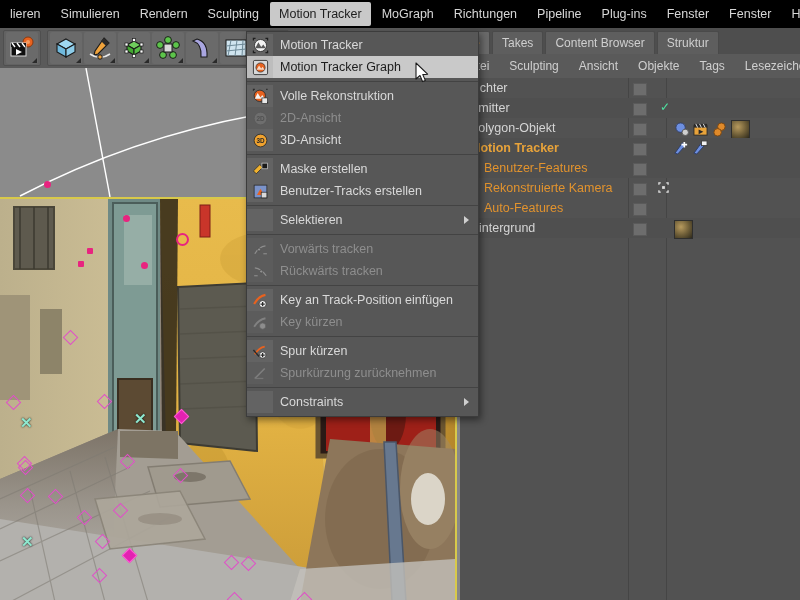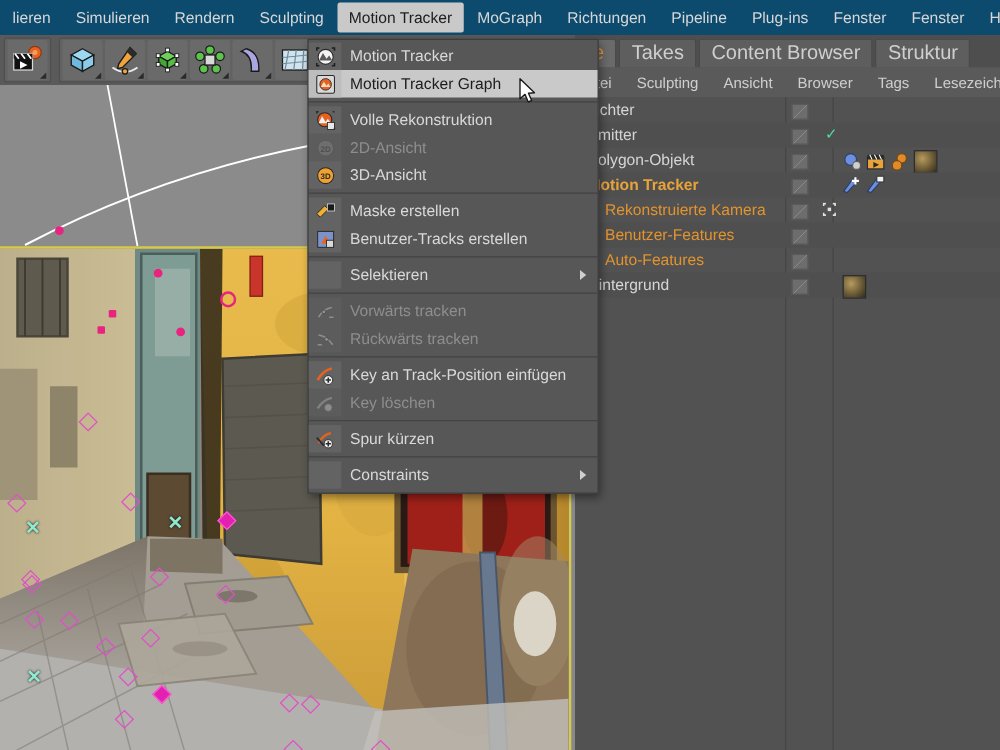--- a/index.html
+++ b/index.html
@@ -7,21 +7,21 @@
     width:800px;height:600px;overflow:hidden;
     background:#545454;
     font-family:"Liberation Sans",sans-serif;
     -webkit-font-smoothing:antialiased;
   }
   #app{position:relative;width:800px;height:600px;overflow:hidden;}
 
   
   .menubar{
     position:absolute;left:0;top:0;width:800px;height:28px;
-    background:#0c4a6e;
+    background:#000000;
     display:flex;align-items:center;
     border-bottom:1px solid #4a4a4a;
     text-align:center;
   }
   .menubar .mi{
     font-size:12.5px;color:#d7d7d7;padding:5px 9px;margin:0 1px;
     white-space:nowrap;line-height:14px;
   }
   .menubar .mi.active{
     background:#c9c9c9;color:#1d1d1d;border-radius:2px;
@@ -99,21 +99,21 @@
   .cursor{position:absolute;left:415px;top:62px;width:14px;height:21px;pointer-events:none;}
 
   
   .rpanel{position:absolute;left:460px;top:28px;width:340px;height:572px;background:#555555;}
   .tabbar{
     position:absolute;left:0;top:0;width:340px;height:26px;
     background:#4e4e4e;display:flex;align-items:flex-end;
   }
   .tab{
     height:22px;display:flex;align-items:center;padding:0 9px;margin-right:2px;
-    font-size:16px;color:#cfcfcf;background:#5e5e5e;border:1px solid #4a4a4a;
+    font-size:12px;color:#cfcfcf;background:#5e5e5e;border:1px solid #4a4a4a;
     border-bottom:none;border-radius:2px 2px 0 0;white-space:nowrap;
   }
   .tab.active{background:#6a6a6a;color:#e2953a;}
   .ommenu{
     position:absolute;left:0;top:26px;width:340px;height:24px;
     background:#5a5a5a;display:flex;align-items:center;
     border-bottom:1px solid #4a4a4a;
   }
   .ommenu .omi{font-size:12px;color:#cfcfcf;padding:0 10px;white-space:nowrap;}
   .omlist{position:absolute;left:0;top:50px;width:340px;bottom:0;background:#525252;}
@@ -476,21 +476,21 @@
     <div class="tabbar" id="tabbar">
         <div class="tab active">te</div>
         <div class="tab">Takes</div>
         <div class="tab">Content Browser</div>
         <div class="tab">Struktur</div>
       </div>
     <div class="ommenu" id="ommenu">
         <div class="omi">atei</div>
         <div class="omi">Sculpting</div>
         <div class="omi">Ansicht</div>
-        <div class="omi">Browser</div>
+        <div class="omi">Objekte</div>
         <div class="omi">Tags</div>
         <div class="omi">Lesezeichen</div>
       </div>
     <div class="omlist">
       <div class="om-col-a"></div>
       <div class="om-col-b"></div>
       <div id="objrows">
           <div class="orow">
             <span class="oname">Lichter</span>
             <span class="vis"></span>
@@ -536,38 +536,38 @@
               <svg class="tagicon" viewBox="0 0 16 16">
                 <path d="M1 14 L9 3 L12 6 L4 15 Z" fill="#6d8fe0" stroke="#2d3d66" stroke-width="1"></path>
                 <path d="M11 2 L11 8 M8 5 L14 5" stroke="#fff" stroke-width="1.8"></path>
               </svg>
               <svg class="tagicon" viewBox="0 0 16 16">
                 <path d="M1 14 L9 3 L12 6 L4 15 Z" fill="#6d8fe0" stroke="#2d3d66" stroke-width="1"></path>
                 <rect x="9" y="1" width="6" height="5" fill="#f2f2f2" stroke="#3a3a3a" stroke-width="1"></rect>
               </svg>
             </span>
           </div>
+          <div class="orow alt indent orange">
+            <span class="oname">Benutzer-Features</span>
+            <span class="vis"></span>
+            <span class="dots"><span class="dot"></span>
+                  <span class="dot"></span></span>
+          </div>
           <div class="orow indent orange">
             <span class="oname">Rekonstruierte Kamera</span>
             <span class="vis"></span>
             <span class="dots"><span class="dot"></span>
                   <span class="dot"></span></span>
             <span class="axis"><svg viewBox="0 0 12 12" width="11" height="11">
                 <g stroke="#e2e2e2" stroke-width="1.4" fill="none">
                   <path d="M1 3 L1 1 L3 1 M9 1 L11 1 L11 3 M11 9 L11 11 L9 11 M3 11 L1 11 L1 9"></path>
                 </g>
                 <rect x="4.5" y="4.5" width="3" height="3" fill="#e2e2e2"></rect>
               </svg></span>
           </div>
-          <div class="orow alt indent orange">
-            <span class="oname">Benutzer-Features</span>
-            <span class="vis"></span>
-            <span class="dots"><span class="dot"></span>
-                  <span class="dot"></span></span>
-          </div>
           <div class="orow indent orange">
             <span class="oname">Auto-Features</span>
             <span class="vis"></span>
             <span class="dots"><span class="dot"></span>
                   <span class="dot"></span></span>
           </div>
           <div class="orow alt">
             <span class="expand"></span>
             <span class="oname">Hintergrund</span>
             <span class="vis"></span>
@@ -694,34 +694,43 @@
         </span>
         <span class="lbl">Key an Track-Position einfügen</span>
       </div>
       <div class="dd-item dim">
         <span class="ic">
           <svg width="17" height="17" viewBox="0 0 24 24">
             <path d="M3 18 Q9 8 19 6" stroke="#b5b5b5" stroke-width="2.6" fill="none"></path>
             <circle cx="15" cy="17" r="4.4" fill="#cfcfcf" stroke="#6a6a6a" stroke-width="1"></circle>
           </svg>
         </span>
-        <span class="lbl">Key löschen</span>
+        <span class="lbl">Key kürzen</span>
       </div>
       <div class="dd-sep"></div>
       <div class="dd-item">
         <span class="ic">
           <svg width="17" height="17" viewBox="0 0 24 24">
             <path d="M4 16 Q10 6 18 5" stroke="#e8621f" stroke-width="2.6" fill="none"></path>
             <path d="M2 10 L10 19" stroke="#2a2a2a" stroke-width="2"></path>
             <circle cx="15" cy="17" r="4.6" fill="#f2f2f2" stroke="#2a2a2a" stroke-width="1"></circle>
             <path d="M15 14 L15 20 M12 17 L18 17" stroke="#2a2a2a" stroke-width="1.8"></path>
           </svg>
         </span>
         <span class="lbl">Spur kürzen</span>
       </div>
+      <div class="dd-item dim">
+        <span class="ic">
+          <svg width="17" height="17" viewBox="0 0 24 24">
+            <path d="M4 19 L18 5" stroke="#b0b0b0" stroke-width="2.2"></path>
+            <path d="M4 19 L16 19" stroke="#9a9a9a" stroke-width="1.8"></path>
+          </svg>
+        </span>
+        <span class="lbl">Spurkürzung zurücknehmen</span>
+      </div>
       <div class="dd-sep"></div>
       <div class="dd-item">
         <span class="ic blank"></span>
         <span class="lbl">Constraints</span>
         <span class="dd-arrow"></span>
       </div>
     </div>
 
   <svg class="cursor" viewBox="0 0 14 21">
     <path d="M1 1 L1 17 L5 13.5 L7.6 19.6 L10.3 18.4 L7.8 12.6 L12.6 12.2 Z" fill="#ffffff" stroke="#1a1a1a" stroke-width="1.1" stroke-linejoin="round"></path>

